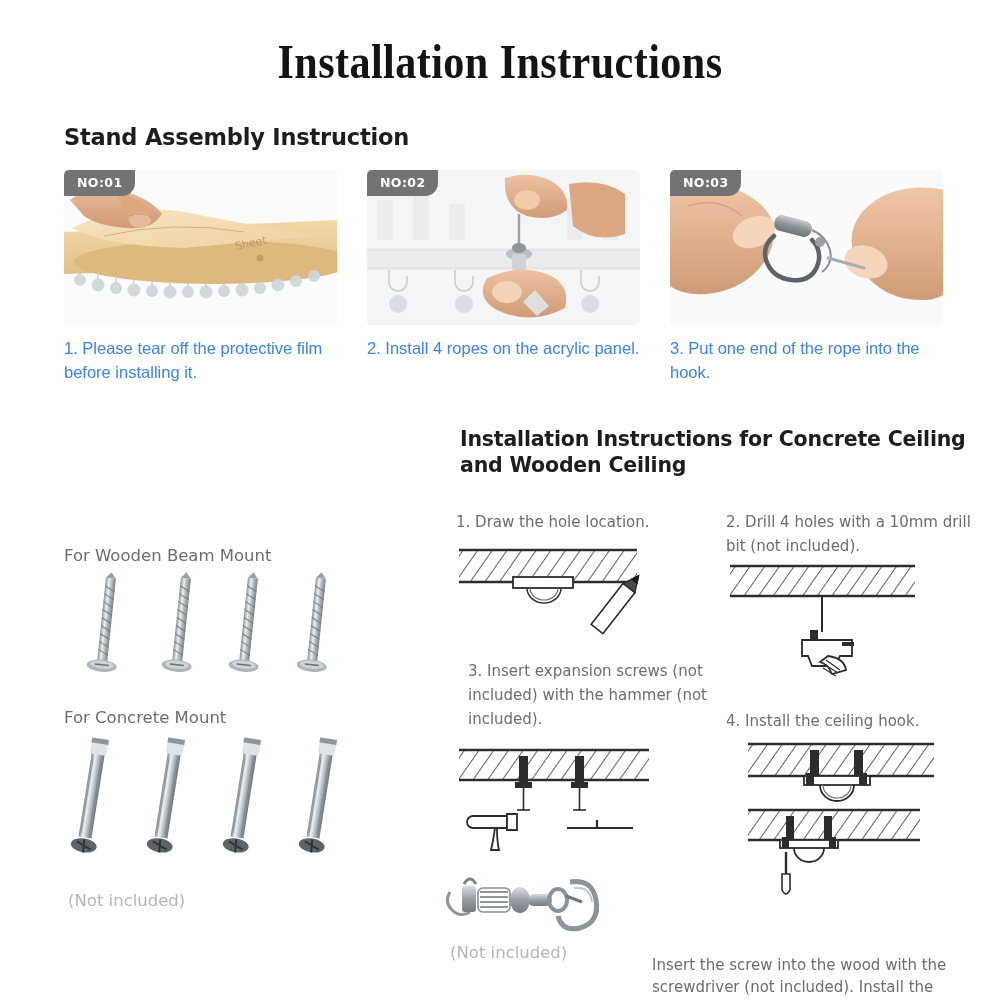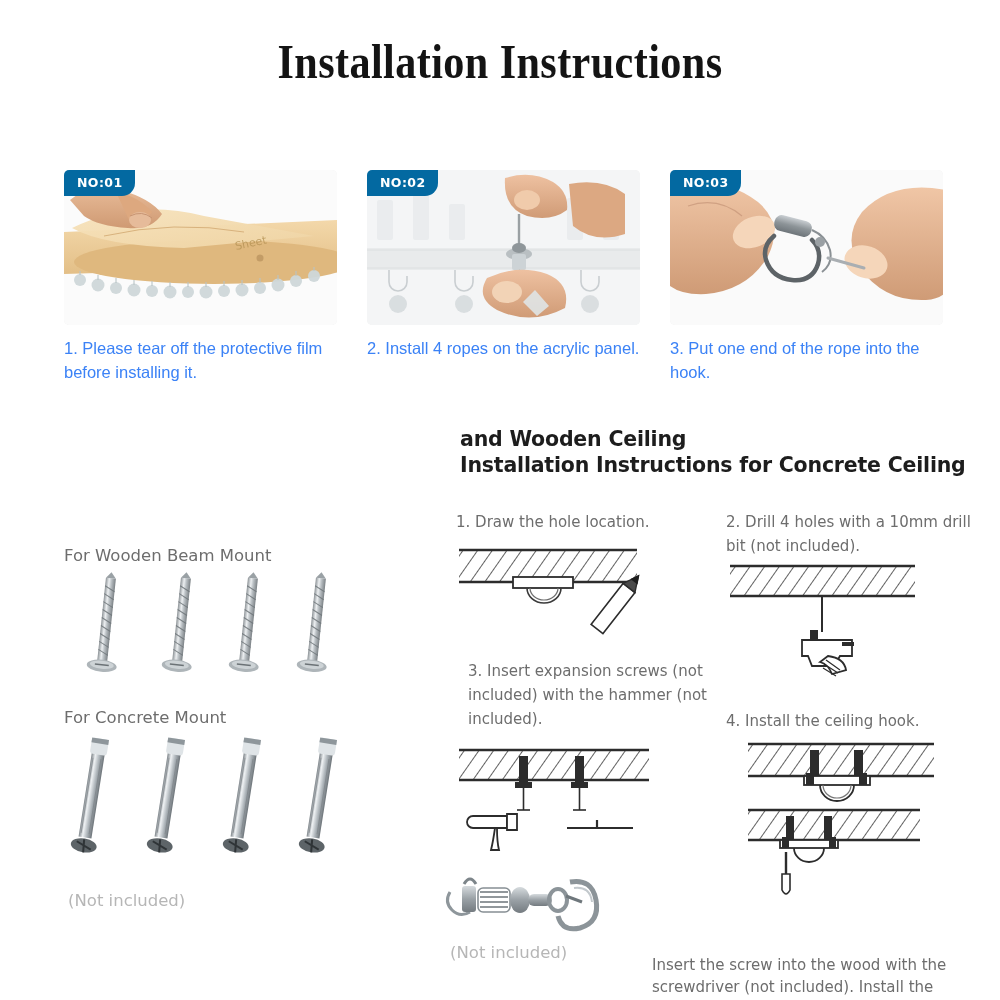--- a/index.html
+++ b/index.html
@@ -28,21 +28,21 @@
   #h-concrete{left:460px;top:426px;font-size:20.5px;line-height:26px;width:520px;}
 
   
   .photo{
     position:absolute;top:170px;width:273px;height:155px;
     border-radius:5px;overflow:hidden;background:#efefef;
   }
   #ph1{left:64px;} #ph2{left:367px;} #ph3{left:670px;}
   .badge{
     position:absolute;left:0;top:0;z-index:9;
-    background:#0369a1;color:#fff;font-size:12.5px;font-weight:700;
+    background:#737373;color:#fff;font-size:12.5px;font-weight:700;
     padding:5px 13px 6px 13px;border-bottom-right-radius:13px;
     letter-spacing:.4px;font-family:"DejaVu Sans",sans-serif;
   }
   .cap{
     position:absolute;top:336px;font-size:16.5px;line-height:24px;
     color:#3b82f6;font-family:Liberation Sans, sans-serif;width:280px;
   }
   #cap1{left:64px;} #cap2{left:367px;} #cap3{left:670px;}
 
   
@@ -73,20 +73,21 @@
   svg{display:block;}
   .ph-svg{position:absolute;left:0;top:0;}
 </style>
 </head>
 <body>
 
 <div class="page">
 
   <div class="main-title">Installation Instructions</div>
 
+  <div class="sec-head" id="h-stand">Stand Assembly Instruction</div>
 
   <div class="photo" id="ph1">
     <svg class="ph-svg" width="273" height="155" viewBox="0 0 273 155">
       <defs>
         <linearGradient id="panelG" x1="0" y1="0" x2="0" y2="1">
           <stop offset="0" stop-color="#f3d8aa"></stop>
             <stop offset="1" stop-color="#e3bf87"></stop>
         </linearGradient>
         <linearGradient id="filmG" x1="0" y1="0" x2="1" y2="1">
           <stop offset="0" stop-color="#f7e3bd"></stop>
@@ -209,22 +210,22 @@
     </svg>
     <div class="badge">NO:03</div>
   </div>
 
   <div class="cap" id="cap1">1. Please tear off the protective film before installing it.</div>
   <div class="cap" id="cap2">2. Install 4 ropes on the acrylic panel.</div>
   <div class="cap" id="cap3">3. Put one end of the rope into the hook.</div>
 
 
   <div class="sec-head" id="h-concrete">
+    <div>Installation Instructions for Concrete Ceiling</div>
     <div>and Wooden Ceiling</div>
-    <div>Installation Instructions for Concrete Ceiling</div>
   </div>
 
   <div class="hw-label" id="lb-wood">For Wooden Beam Mount</div>
   <div class="hw-label" id="lb-conc">For Concrete Mount</div>
 
   <svg style="position:absolute;left:64px;top:570px;" width="320" height="110" viewBox="0 0 320 110">
     <defs>
       <linearGradient id="scr" x1="0" y1="0" x2="1" y2="0">
         <stop offset="0" stop-color="#8d9397"></stop>
           <stop offset=".35" stop-color="#eceff1"></stop>

